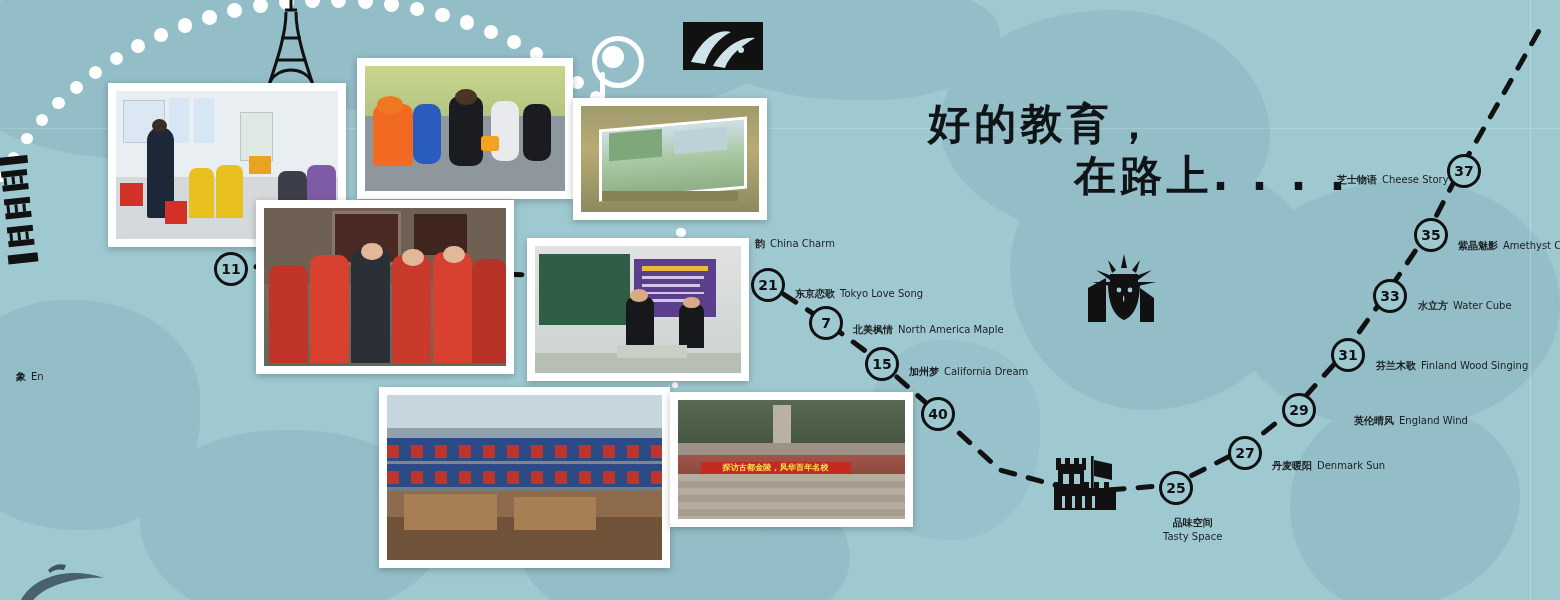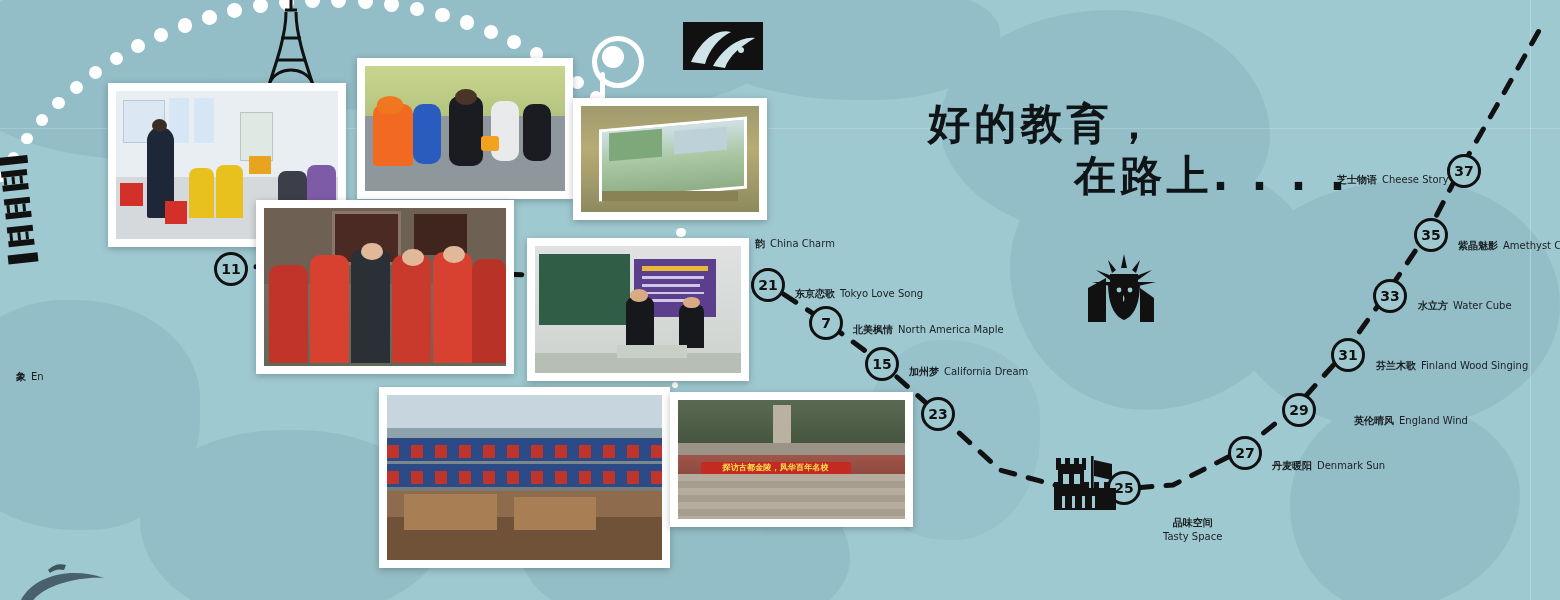--- a/index.html
+++ b/index.html
@@ -149,23 +149,23 @@
       <div class="nlabel" style="left: 795px; top: 287px;"><span class="cn">东京恋歌</span><span class="en">Tokyo Love Song</span></div>
       <div class="node" style="left: 809px; top: 306px;">
         <span>7</span>
       </div>
       <div class="nlabel" style="left: 853px; top: 323px;"><span class="cn">北美枫情</span><span class="en">North America Maple</span></div>
       <div class="node" style="left: 865px; top: 347px;">
         <span>15</span>
       </div>
       <div class="nlabel" style="left: 909px; top: 365px;"><span class="cn">加州梦</span><span class="en">California Dream</span></div>
       <div class="node" style="left: 921px; top: 397px;">
-        <span>23</span>
-      </div>
-      <div class="node" style="left: 1107px; top: 471px;">
+        <span>40</span>
+      </div>
+      <div class="node" style="left: 1159px; top: 471px;">
         <span>25</span>
       </div>
       <div class="nlabel stack" style="left: 1163px; top: 516px;">
         <span class="cn">品味空间</span>
         <span class="en">Tasty Space</span>
       </div>
       <div class="node" style="left: 1228px; top: 436px;">
         <span>27</span>
       </div>
       <div class="nlabel" style="left: 1272px; top: 459px;"><span class="cn">丹麦暖阳</span><span class="en">Denmark Sun</span></div>

